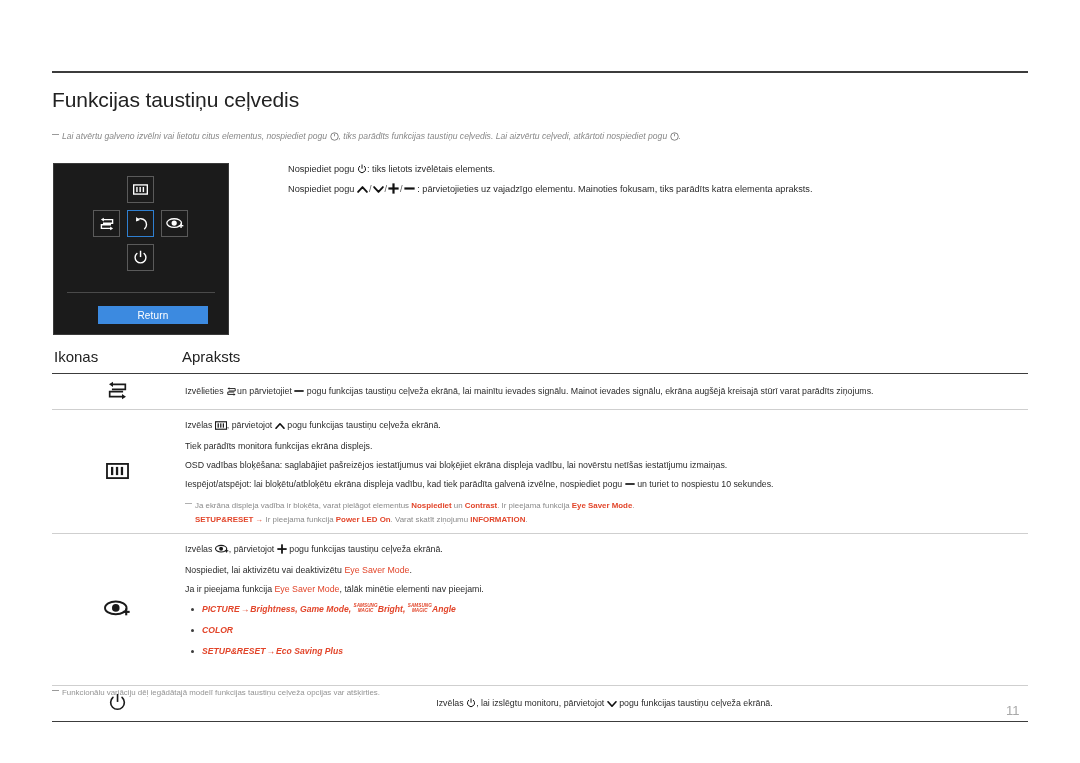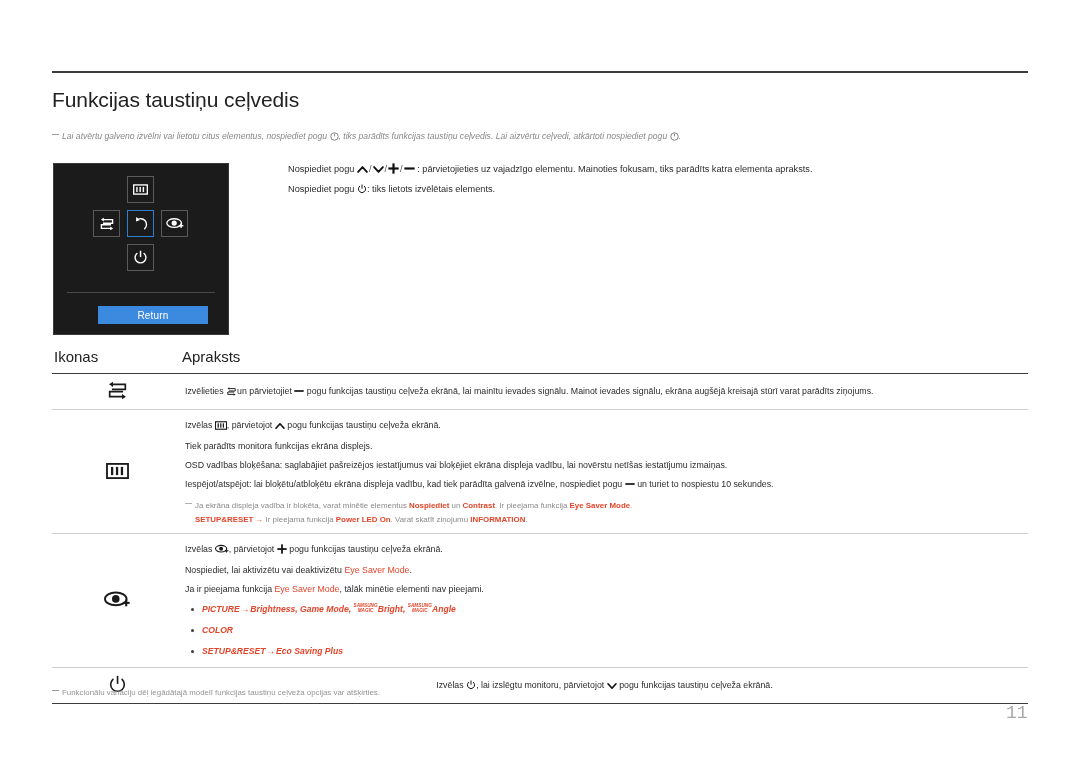--- a/index.html
+++ b/index.html
@@ -191,21 +191,21 @@
     position: relative;
     padding-left: 17px;
     font-size: 8.6px;
     line-height: 14px;
     color: #e2452a;
     font-weight: bold;
     margin-bottom: 7px;
     white-space: nowrap;
     font-style: italic;
   }
-  .bullets li:last-child { margin-bottom: 2px; }
+  .bullets li:last-child { margin-bottom: 20px; }
   .bullets li::before {
     content: "";
     position: absolute;
     left: 6px; top: 6px;
     width: 3px; height: 3px;
     background: #3c3c3c;
     border-radius: 50%;
   }
   .arrow { font-weight: normal; padding: 0 1px; }
 
@@ -228,23 +228,22 @@
     left: 52px;
     top: 688px;
     font-size: 7.9px;
     color: #949494;
     white-space: nowrap;
   }
   .page-number {
     position: absolute;
     left: 1006px;
     top: 703px;
-    font-size: 18px;
+    font-size: 13px;
     color: #a8a8a8;
-    font-family: Liberation Mono, monospace;
   }
 </style>
 </head>
 <body>
 
 <div class="page">
 
   <div class="top-rule"></div>
 
   <h1 class="page-title">Funkcijas taustiņu ceļvedis</h1>
@@ -316,41 +315,41 @@
           </svg>
         </span>
       </div>
 
     </div>
     <div class="osd-divider"></div>
     <div class="osd-return">Return</div>
   </div>
 
   <div class="side-instructions">
+    <span class="ln">
+      <span>Nospiediet pogu</span>
+      <span class="ico"><svg width="10" height="10" viewBox="0 0 20 20">
+            <path d="M5.2 4.6 A7.2 7.2 0 1 0 14.8 4.6" fill="none" stroke="#111" stroke-width="2" stroke-linecap="round"></path>
+            <rect x="9.1" y="1" width="1.9" height="8.4" fill="#111"></rect>
+          </svg></span><span>: tiks lietots izvēlētais elements.</span>
+    </span>
     <span class="ln">
       <span>Nospiediet pogu</span>
       <span class="ico"><svg width="11" height="9" viewBox="0 0 14 11">
             <path d="M1.4 8.6 L7 2.4 L12.6 8.6" fill="none" stroke="#111" stroke-width="2.3" stroke-linecap="round" stroke-linejoin="round"></path>
           </svg></span><span class="sep">/</span><span class="ico"><svg width="11" height="9" viewBox="0 0 14 11">
             <path d="M1.4 2.4 L7 8.6 L12.6 2.4" fill="none" stroke="#111" stroke-width="2.3" stroke-linecap="round" stroke-linejoin="round"></path>
           </svg></span><span class="sep">/</span><span class="ico"><svg width="11" height="11" viewBox="0 0 12 12">
             <rect x="0.4" y="4.8" width="11.2" height="2.4" fill="#111"></rect>
             <rect x="4.8" y="0.4" width="2.4" height="11.2" fill="#111"></rect>
           </svg></span><span class="sep">/</span><span class="ico"><svg width="11" height="11" viewBox="0 0 12 12">
             <rect x="0.4" y="4.8" width="11.2" height="2.4" fill="#111"></rect>
           </svg></span>
       <span>: pārvietojieties uz vajadzīgo elementu. Mainoties fokusam, tiks parādīts katra elementa apraksts.</span>
     </span>
-    <span class="ln">
-      <span>Nospiediet pogu</span>
-      <span class="ico"><svg width="10" height="10" viewBox="0 0 20 20">
-            <path d="M5.2 4.6 A7.2 7.2 0 1 0 14.8 4.6" fill="none" stroke="#111" stroke-width="2" stroke-linecap="round"></path>
-            <rect x="9.1" y="1" width="1.9" height="8.4" fill="#111"></rect>
-          </svg></span><span>: tiks lietots izvēlētais elements.</span>
-    </span>
   </div>
 
   <table class="tbl">
     <thead>
       <tr>
         <th class="c-icon">Ikonas</th>
         <th>Apraksts</th>
       </tr>
     </thead>
     <tbody>
@@ -414,21 +413,21 @@
 
           <span class="desc-line">
             <span>Iespējot/atspējot: lai bloķētu/atbloķētu ekrāna displeja vadību, kad tiek parādīta galvenā izvēlne, nospiediet pogu</span>
             <span class="ico"><svg width="10" height="10" viewBox="0 0 12 12">
                   <rect x="0.4" y="5" width="11.2" height="2" fill="#111"></rect>
                 </svg></span>
             <span>un turiet to nospiestu 10 sekundes.</span>
           </span>
 
           <span class="subnote">
-            <span class="note-dash"></span><span>Ja ekrāna displeja vadība ir bloķēta, varat minētie elementus </span><span class="accent">Nospiediet</span><span> un </span><span class="accent">Contrast</span><span>. Ir pieejama funkcija </span><span class="accent">Eye Saver Mode</span><span>.</span>
+            <span class="note-dash"></span><span>Ja ekrāna displeja vadība ir bloķēta, varat pielāgot elementus </span><span class="accent">Nospiediet</span><span> un </span><span class="accent">Contrast</span><span>. Ir pieejama funkcija </span><span class="accent">Eye Saver Mode</span><span>.</span>
           </span>
 
           <span class="subnote subnote-2">
             <span class="accent">SETUP&amp;RESET</span><span class="accent-n"> → </span><span>Ir pieejama funkcija </span><span class="accent">Power LED On</span><span>. Varat skatīt ziņojumu </span><span class="accent">INFORMATION</span><span>.</span>
           </span>
         </td>
       </tr>
 
       <tr>
         <td class="c-icon">

